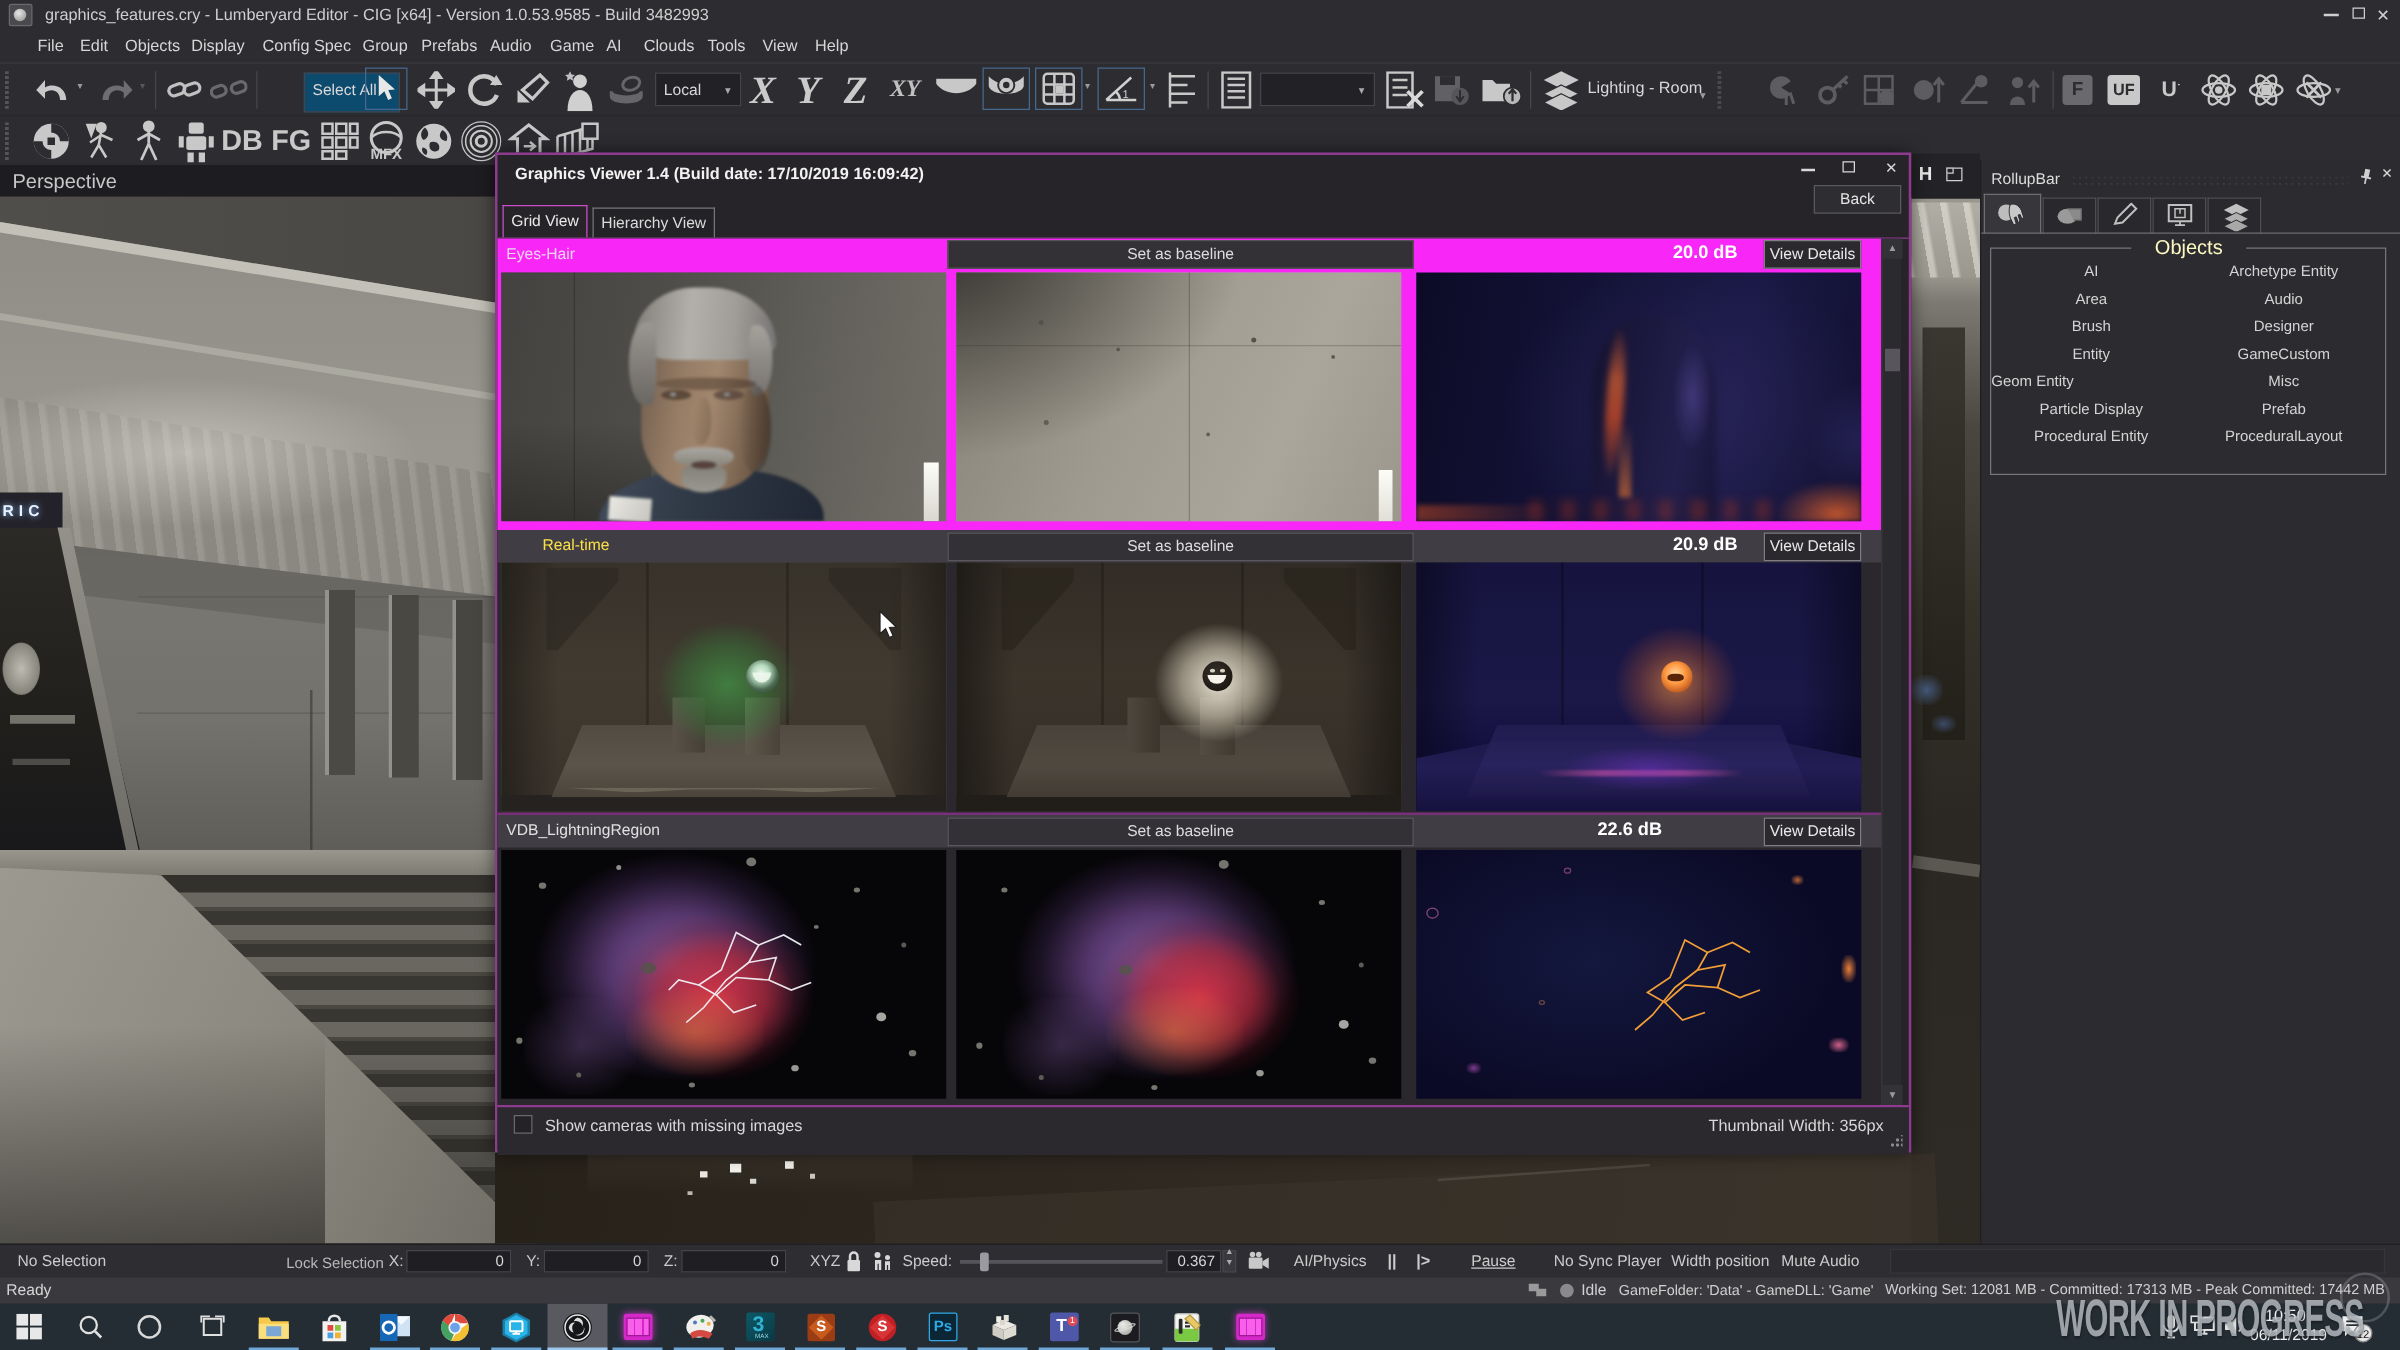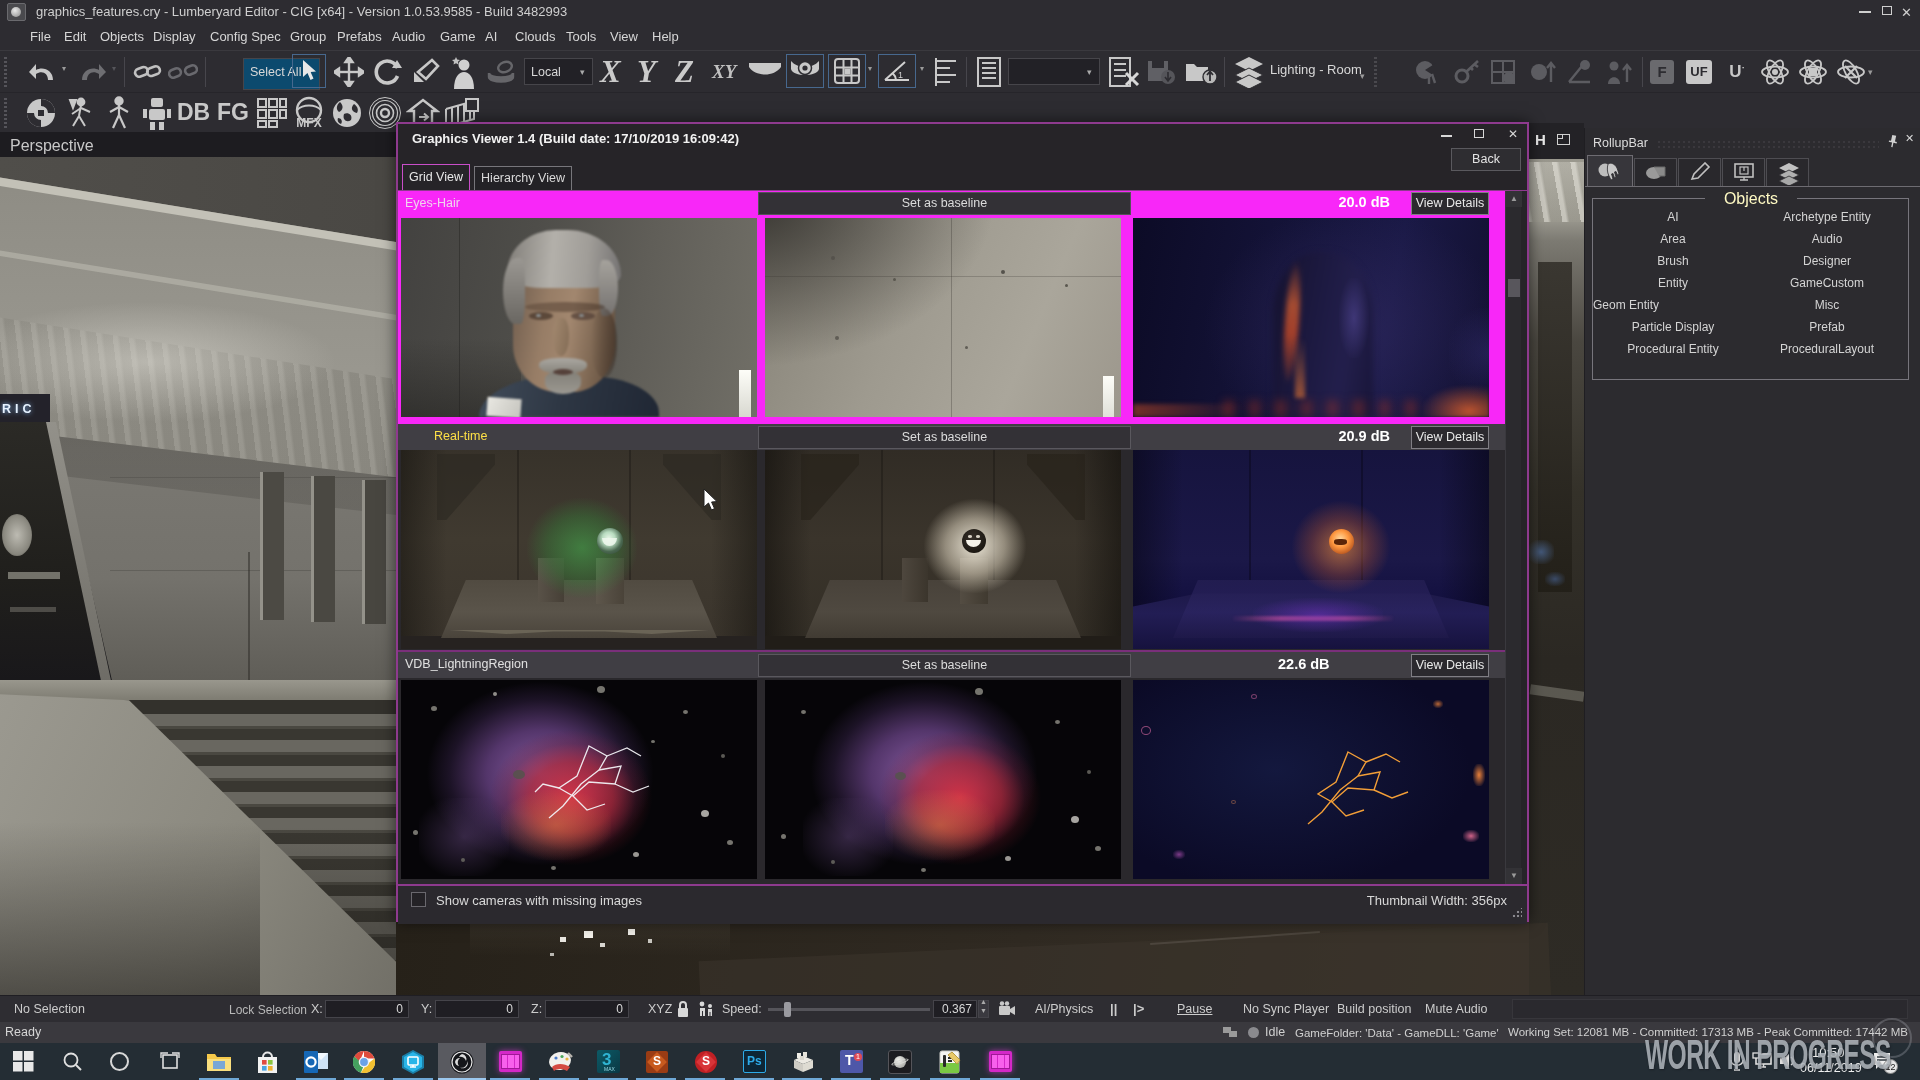--- a/index.html
+++ b/index.html
@@ -731,21 +731,21 @@
         <path d="M12 9 L17 6 L17 15 L12 12 Z"></path>
         <circle cx="4" cy="3.5" r="2.2"></circle>
         <circle cx="9" cy="3.5" r="2.2"></circle>
       </g>
     </svg>
   <span class="abs" style="left:1035px;top:6px;font-size:12.5px;color:#cccccc;">AI/Physics</span>
   <span class="abs" style="left:1110px;top:5px;font-size:13px;font-weight:bold;color:#cccccc;">||</span>
   <span class="abs" style="left:1133px;top:5px;font-size:13px;font-weight:bold;color:#cccccc;">|&gt;</span>
   <span class="abs" style="left:1177px;top:6px;font-size:12.5px;color:#cccccc;text-decoration:underline;">Pause</span>
   <span class="abs" style="left:1243px;top:6px;font-size:12.5px;color:#cccccc;">No Sync Player</span>
-  <span class="abs" style="left:1337px;top:6px;font-size:12.5px;color:#cccccc;">Build position</span>
+  <span class="abs" style="left:1337px;top:6px;font-size:12.5px;color:#cccccc;">Width position</span>
   <span class="abs" style="left:1425px;top:6px;font-size:12.5px;color:#cccccc;">Mute Audio</span>
   <div class="abs" style="left:1512px;top:3px;width:396px;height:20px;background:#2a292e;border:1px solid #37363b;"></div>
 </div>
 <div id="sb2" class="abs" style="left:0;top:1022px;width:1920px;height:21px;background:#3a393e;">
   <span class="abs" style="left:5px;top:3px;font-size:12.5px;color:#d6d6d6;">Ready</span>
   <svg class="abs" style="left:1222px;top:4px;" width="16" height="13" viewBox="0 0 16 13">
       <g fill="#9a9a9a">
         <rect x="1" y="1" width="8" height="6"></rect>
         <rect x="7" y="5" width="8" height="6"></rect>
       </g>

